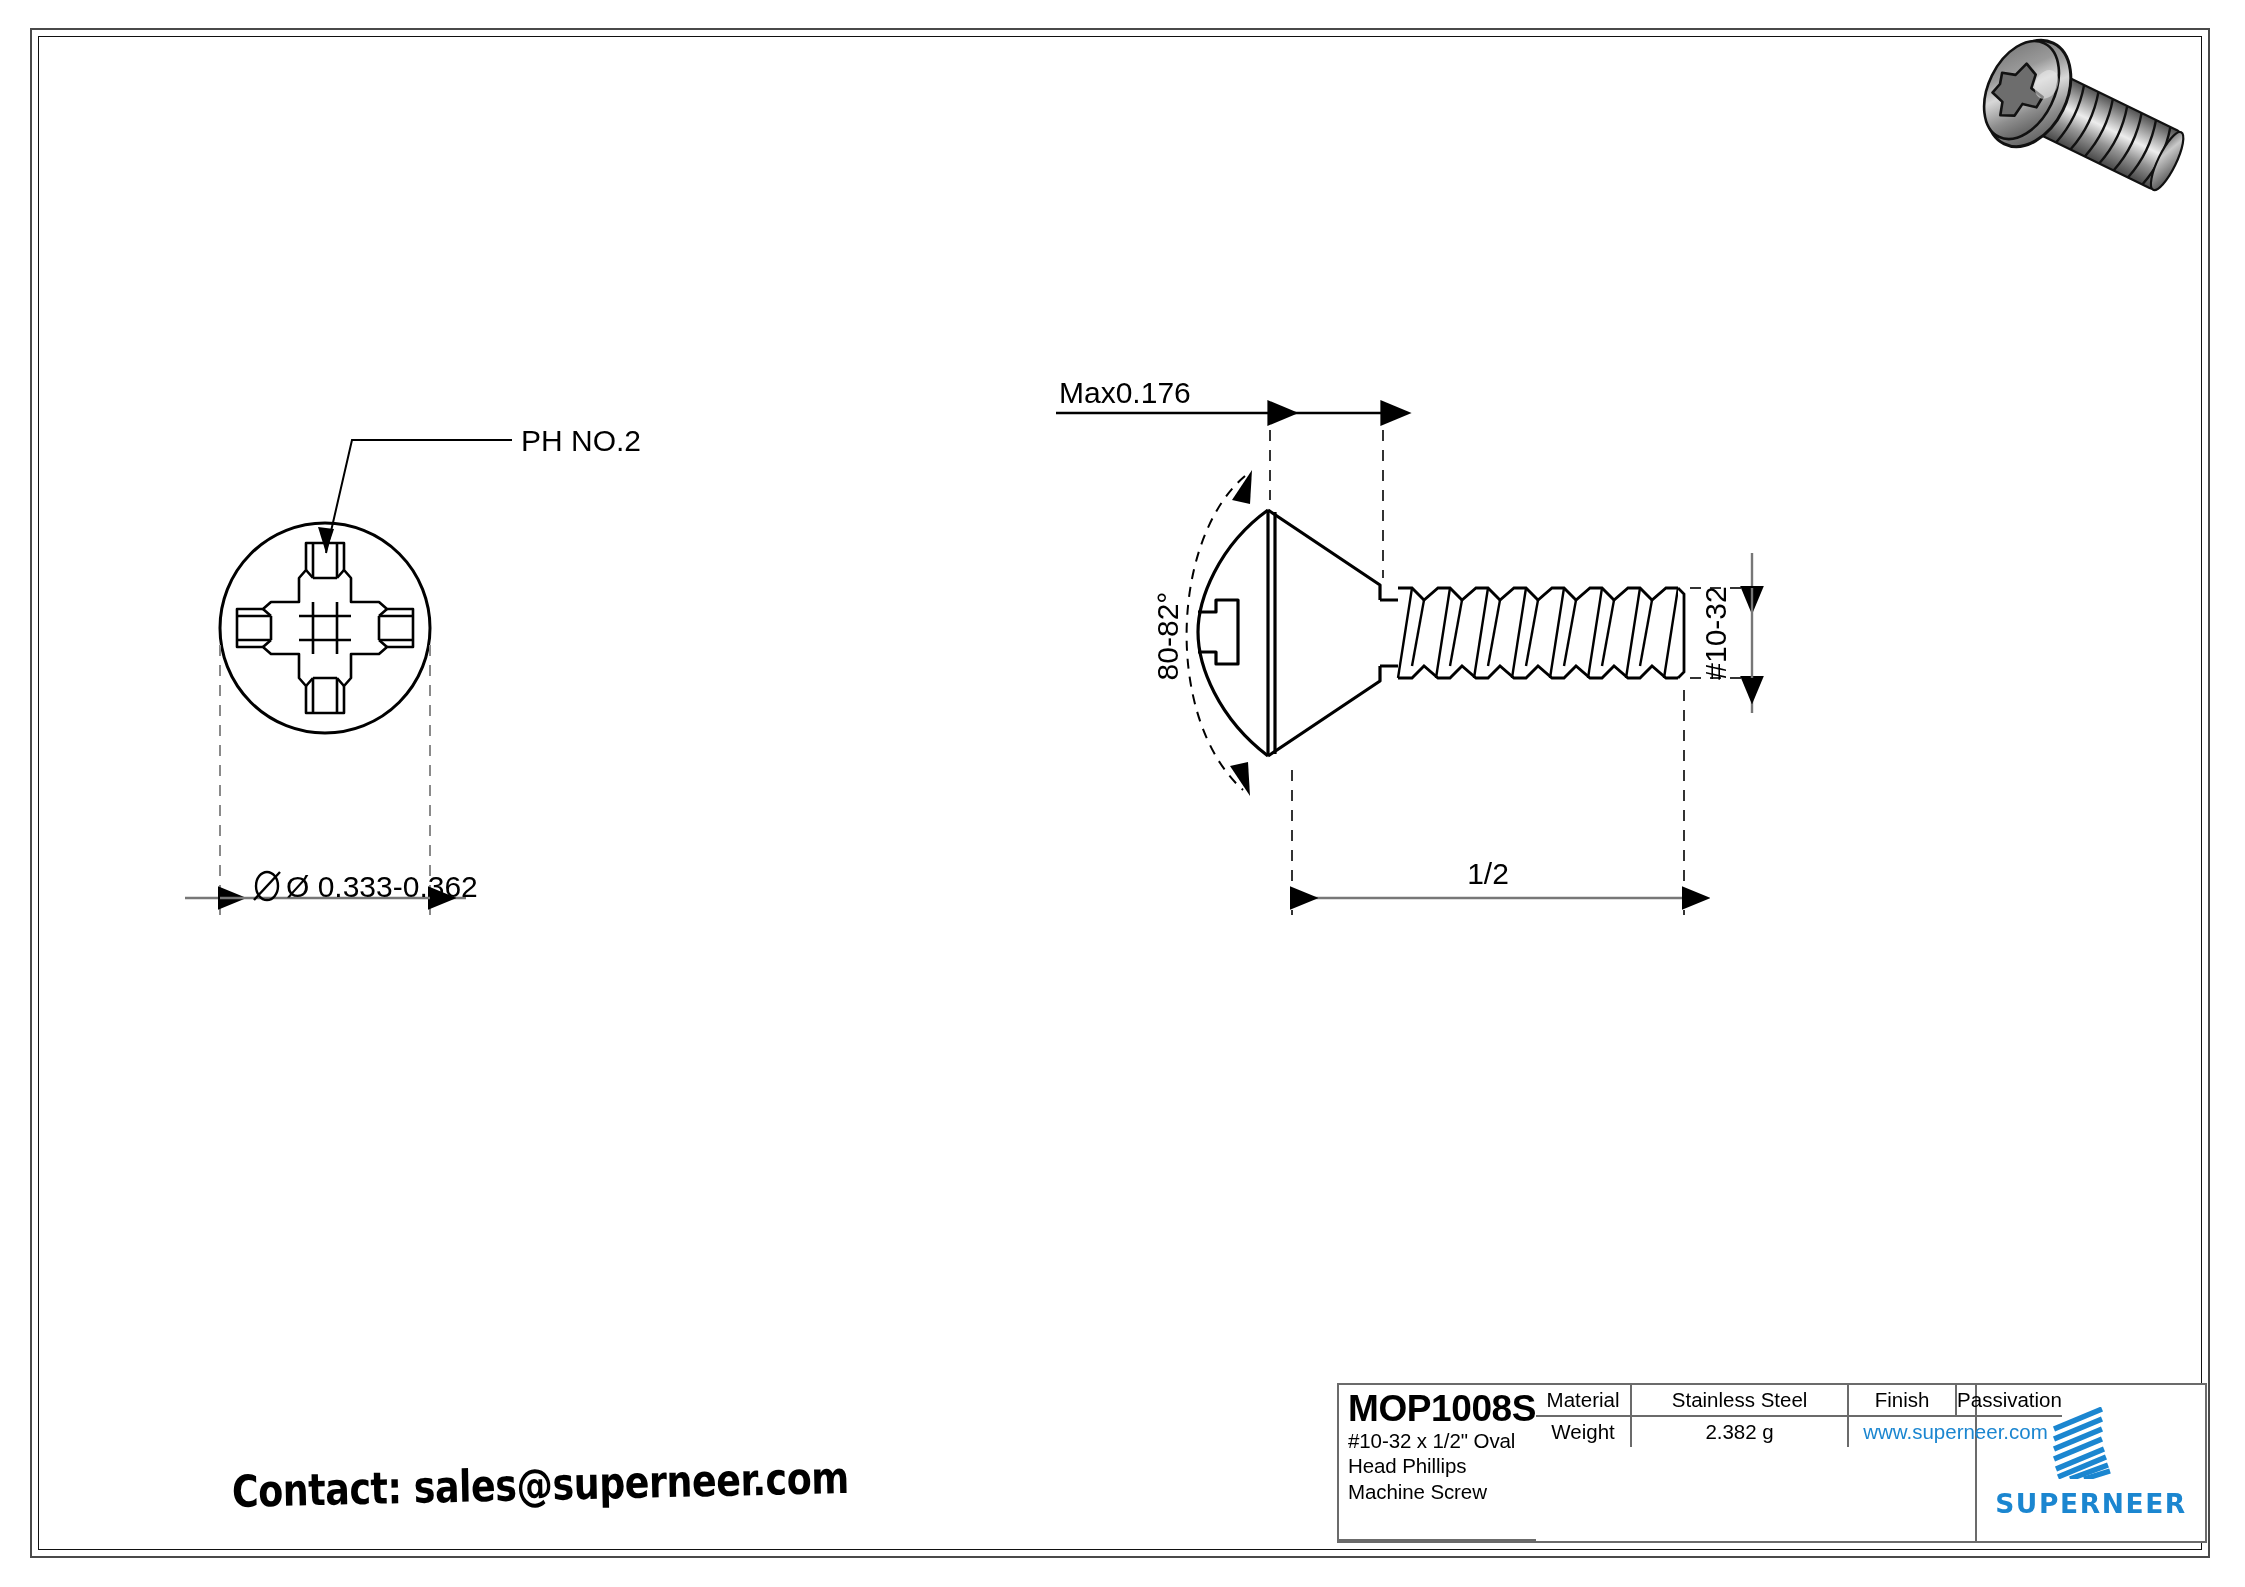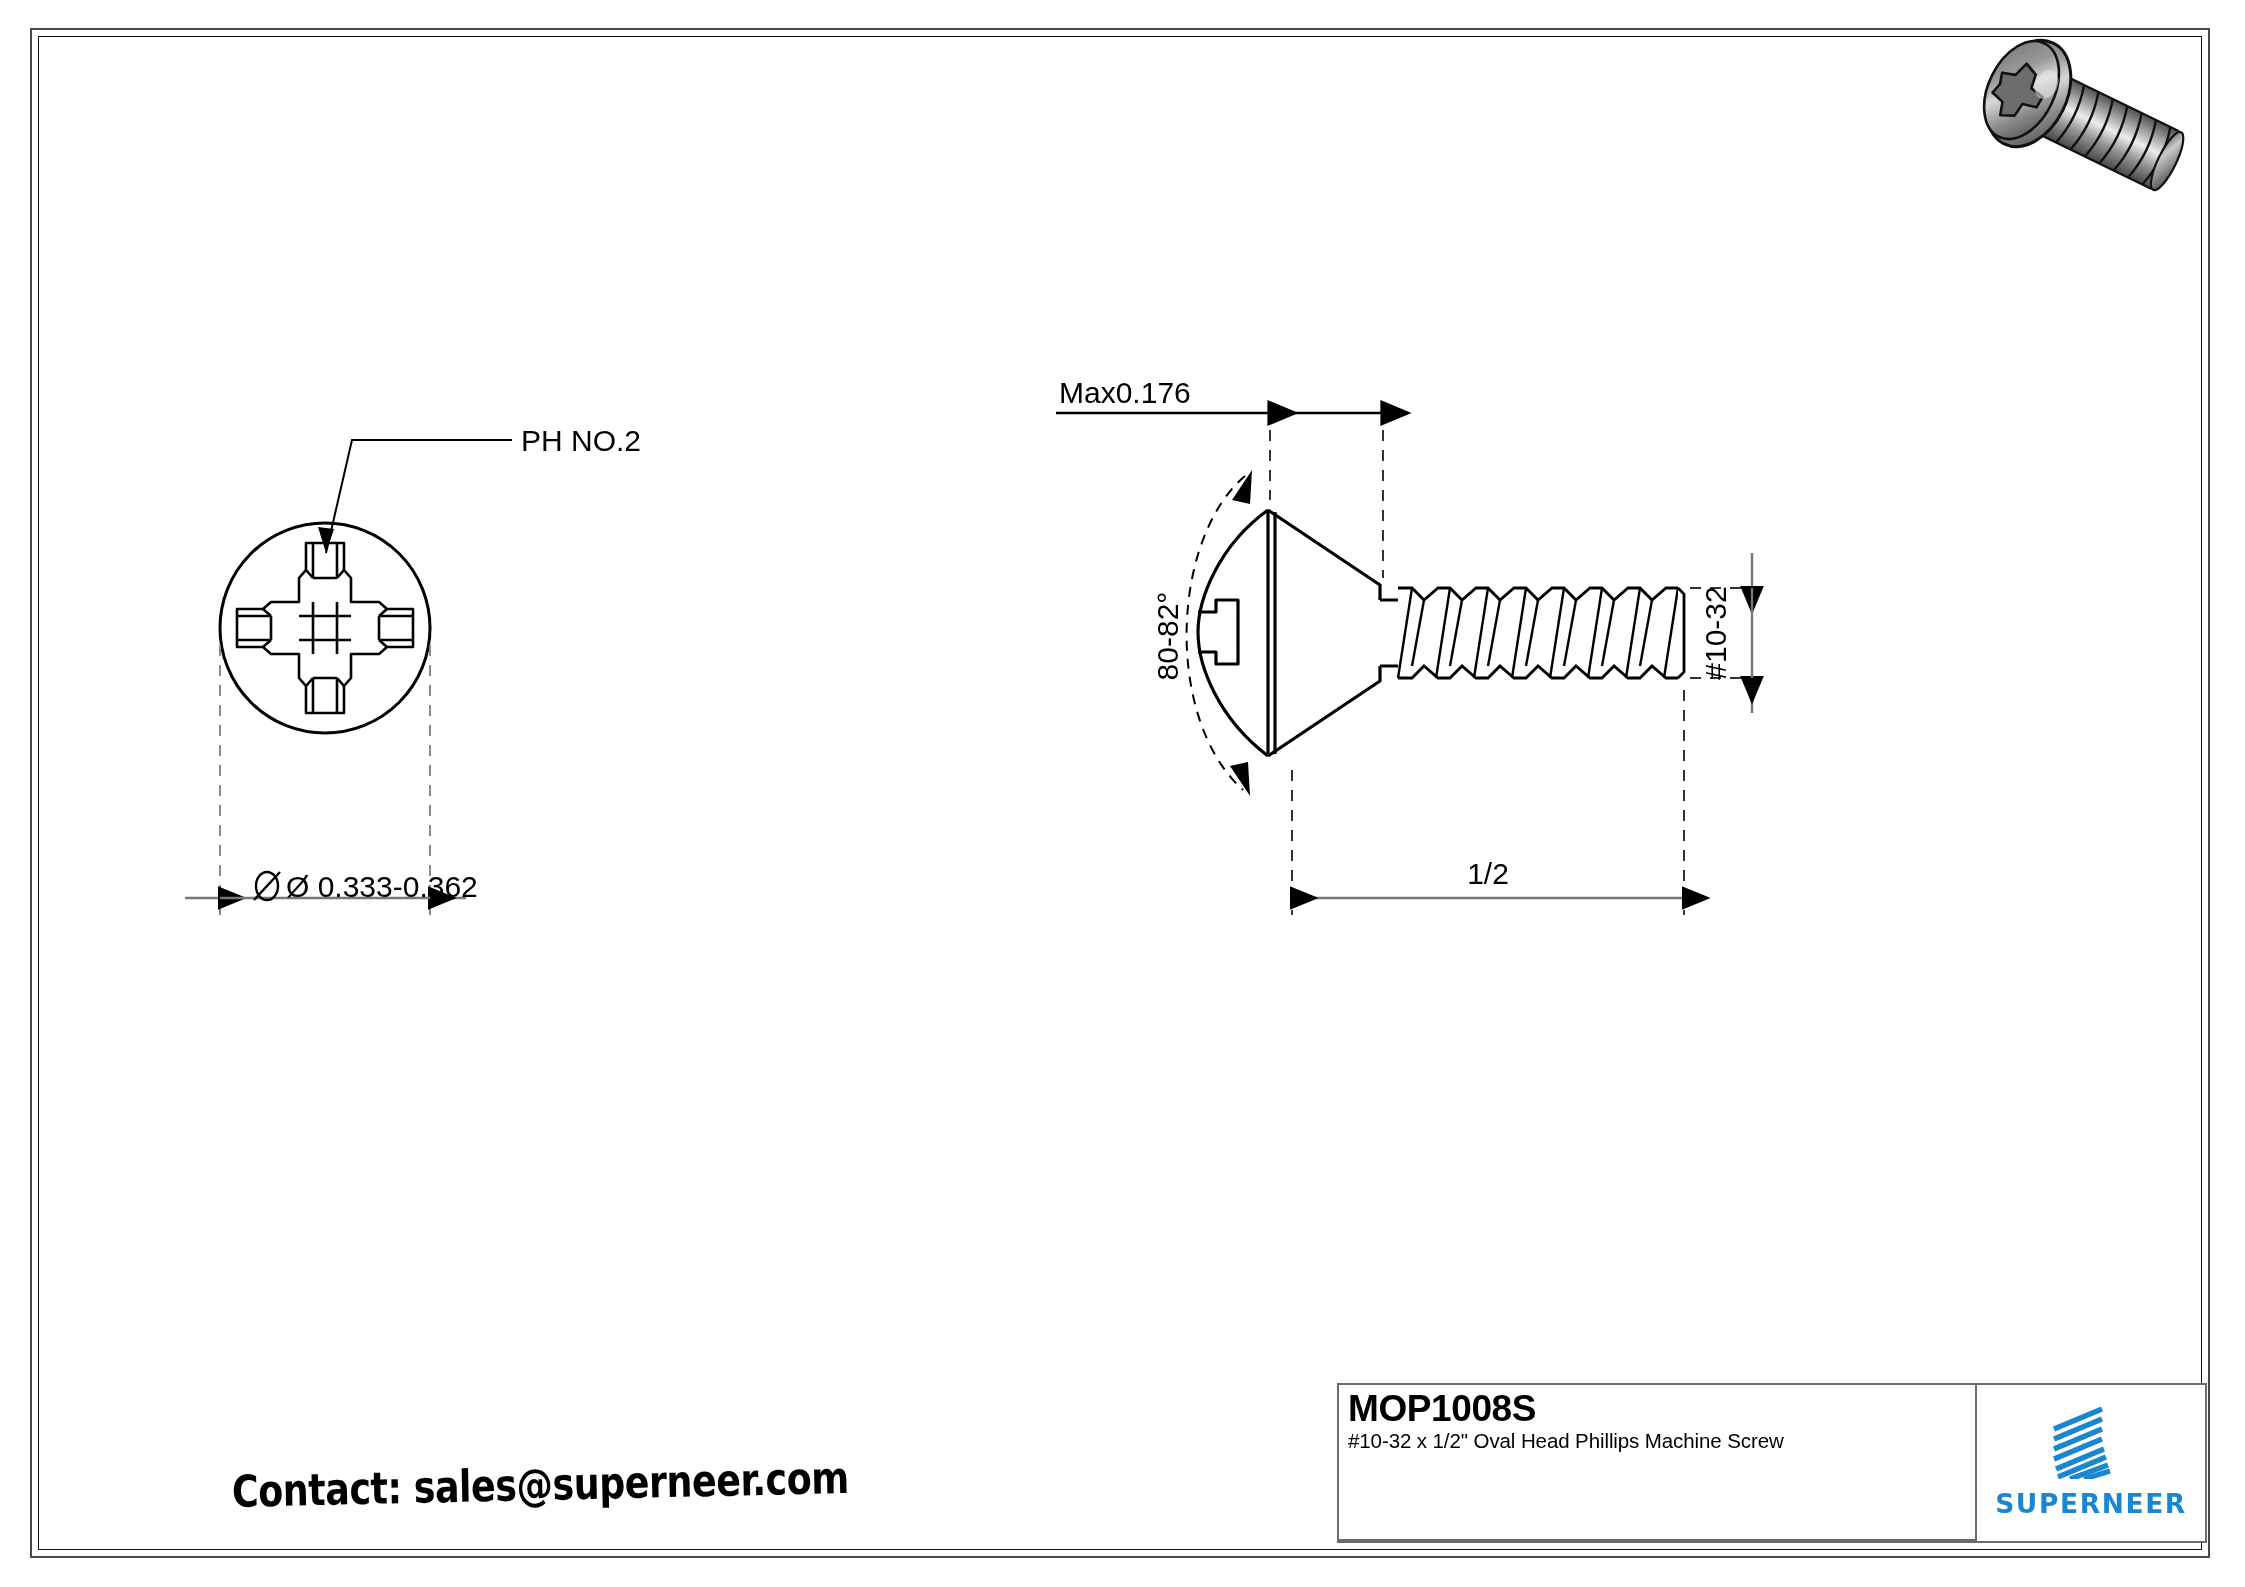--- a/index.html
+++ b/index.html
@@ -272,20 +272,31 @@
 
   <div id="contact">Contact: sales@superneer.com</div>
 
   <div id="titleblock">
     <div id="tb-left">
       <div id="tb-text">
         <div id="tb-code">MOP1008S</div>
         <div id="tb-desc1">#10-32 x 1/2" Oval Head Phillips Machine Screw</div>
       </div>
       <div id="tb-table">
+        <div class="tb-row">
+          <div class="tb-cell c-label">Material</div>
+          <div class="tb-cell c-val">Stainless Steel</div>
+          <div class="tb-cell c-fin">Finish</div>
+          <div class="tb-cell c-pass">Passivation</div>
+        </div>
+        <div class="tb-row">
+          <div class="tb-cell c-label">Weight</div>
+          <div class="tb-cell c-val">2.382 g</div>
+          <div class="tb-cell c-url">www.superneer.com</div>
+        </div>
       </div>
     </div>
     <div id="tb-right">
       <svg id="logo-mark" viewBox="0 0 78 72">
         <g stroke="#1b86d0" stroke-width="5.4" stroke-linecap="butt">
           <line x1="2" y1="22" x2="50" y2="2"></line>
           <line x1="2" y1="32" x2="50" y2="12"></line>
           <line x1="2" y1="42" x2="50" y2="22"></line>
           <line x1="2" y1="52" x2="50" y2="32"></line>
           <line x1="4" y1="62" x2="52" y2="42"></line>

